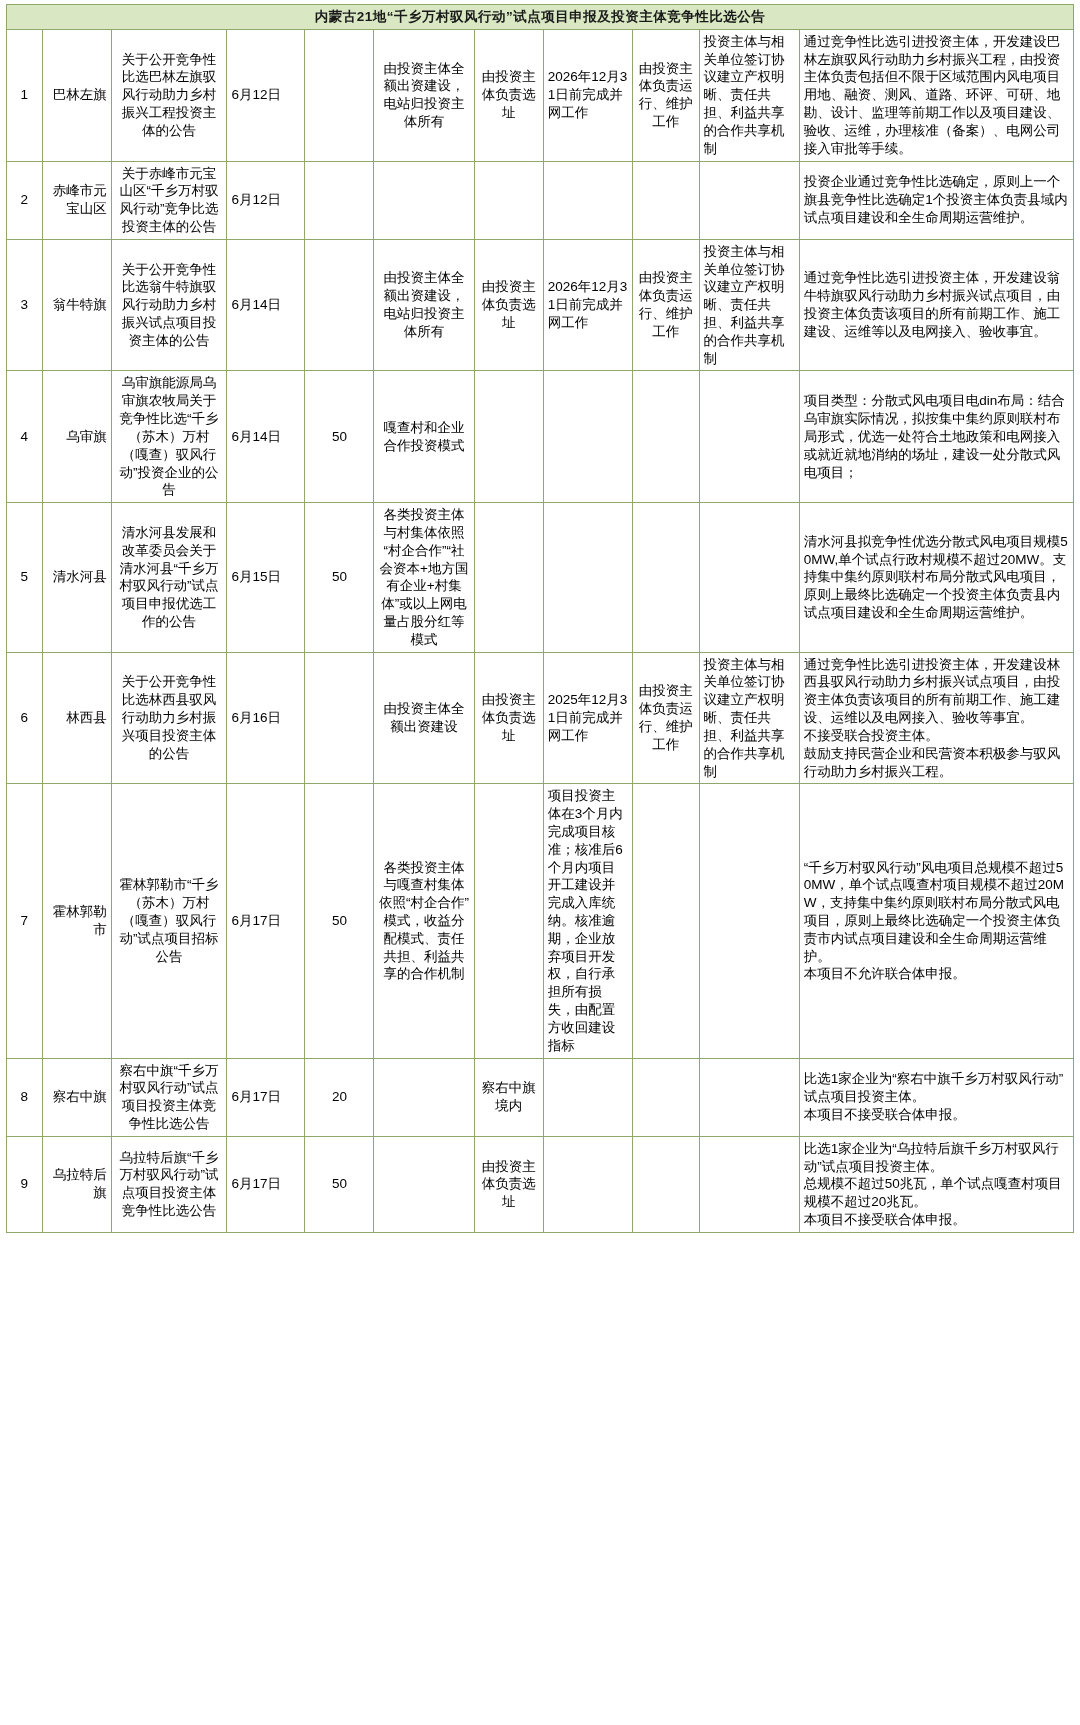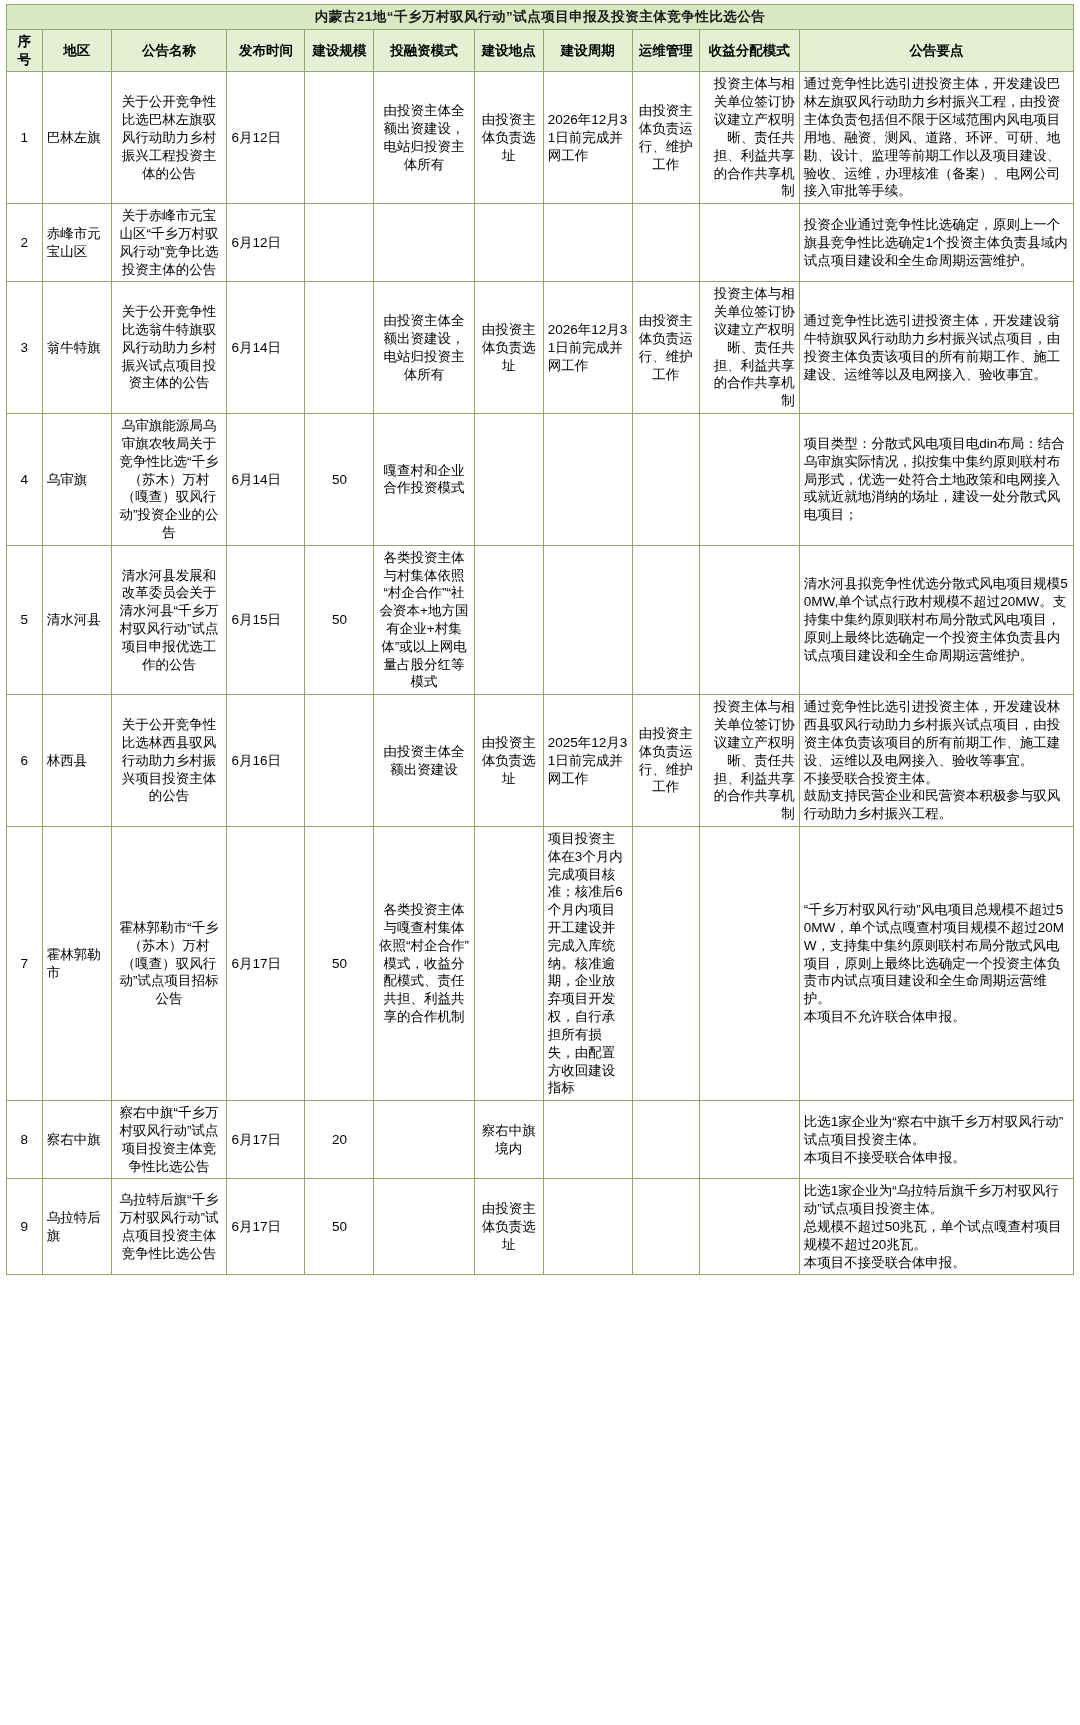--- a/index.html
+++ b/index.html
@@ -47,29 +47,29 @@
     padding: 7px 2px;
     line-height: 1.2;
   }
   .credit-row td {
     border: 1px solid #8fa86a;
     text-align: right;
     font-size: 13px;
     padding: 4px 8px 4px 4px;
   }
   .c-idx { text-align: center; }
-  .c-region { text-align: left; font-family: Liberation Serif, serif; }
+  .c-region { text-align: right; font-family: Liberation Serif, serif; }
   .c-name { text-align: center; }
   .c-date { text-align: left; }
   .c-scale { text-align: center; }
   .c-mode { text-align: center; }
   .c-place { text-align: center; }
   .c-period { text-align: left; }
   .c-om { text-align: center; }
-  .c-profit { text-align: right; }
+  .c-profit { text-align: left; }
   .c-points { text-align: left; }
 </style>
 </head>
 <body>
 
 <div class="page">
   <table class="main">
     <colgroup>
       <col style="width:32px">
       <col style="width:62px">
@@ -80,33 +80,20 @@
       <col style="width:62px">
       <col style="width:80px">
       <col style="width:60px">
       <col style="width:90px">
       <col style="width:246px">
     </colgroup>
     <tbody>
       <tr>
         <td class="title-cell" colspan="11">内蒙古21地“千乡万村驭风行动”试点项目申报及投资主体竞争性比选公告</td>
       </tr>
-      <tr class="hdr">
-        <td>序号</td>
-        <td>地区</td>
-        <td>公告名称</td>
-        <td>发布时间</td>
-        <td>建设规模</td>
-        <td>投融资模式</td>
-        <td>建设地点</td>
-        <td>建设周期</td>
-        <td>运维管理</td>
-        <td>收益分配模式</td>
-        <td>公告要点</td>
-      </tr>
     </tbody>
     <tbody id="rows-body">
         <tr>
           <td class="c-idx">1</td>
           <td class="c-region">巴林左旗</td>
           <td class="c-name">关于公开竞争性比选巴林左旗驭风行动助力乡村振兴工程投资主体的公告</td>
           <td class="c-date">6月12日</td>
           <td class="c-scale"></td>
           <td class="c-mode">由投资主体全额出资建设，电站归投资主体所有</td>
           <td class="c-place">由投资主体负责选址</td>

